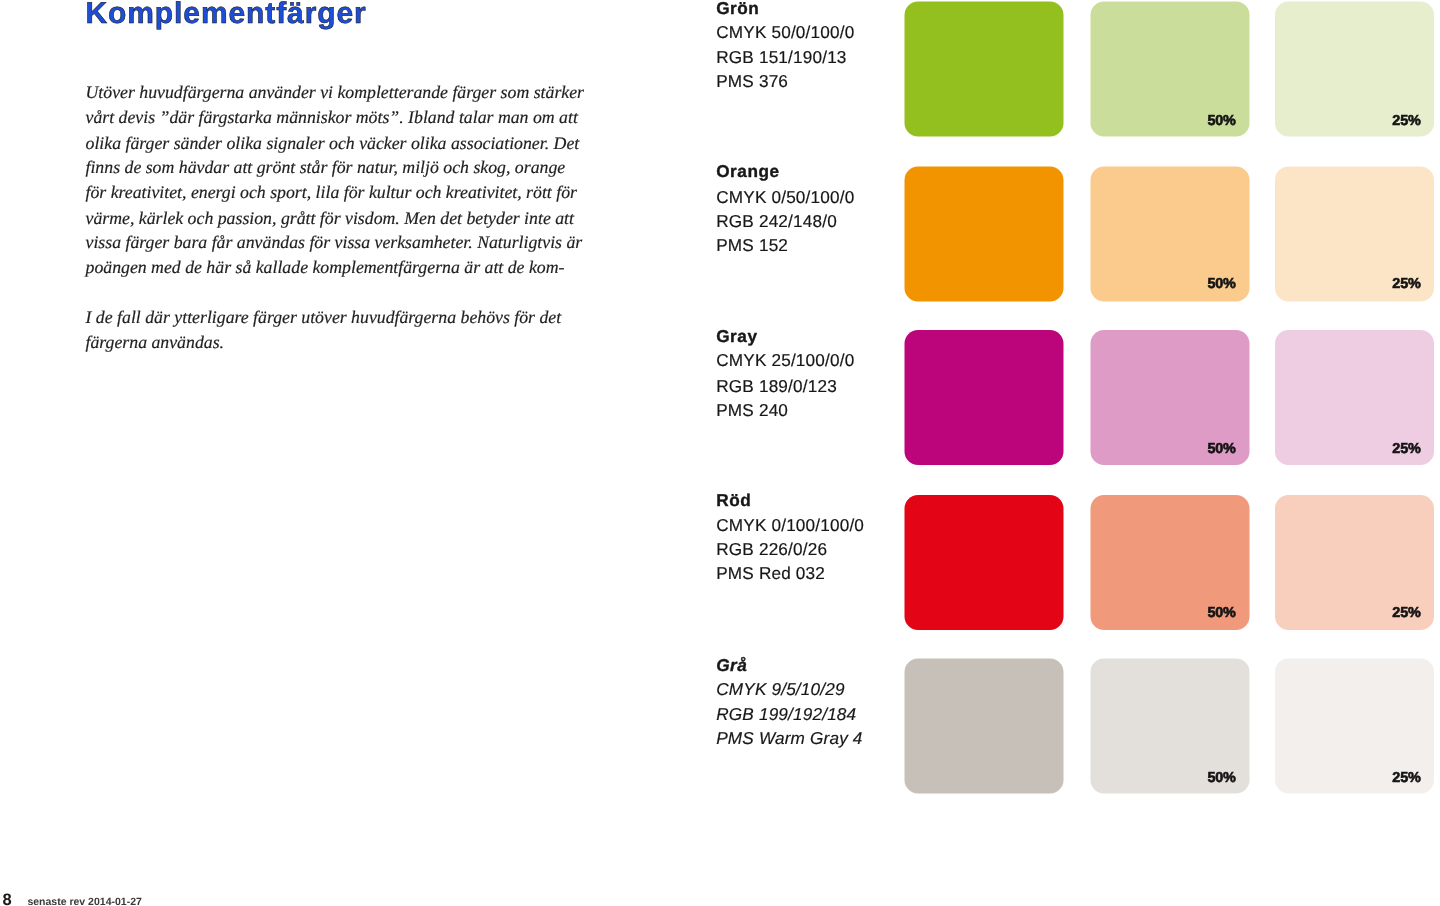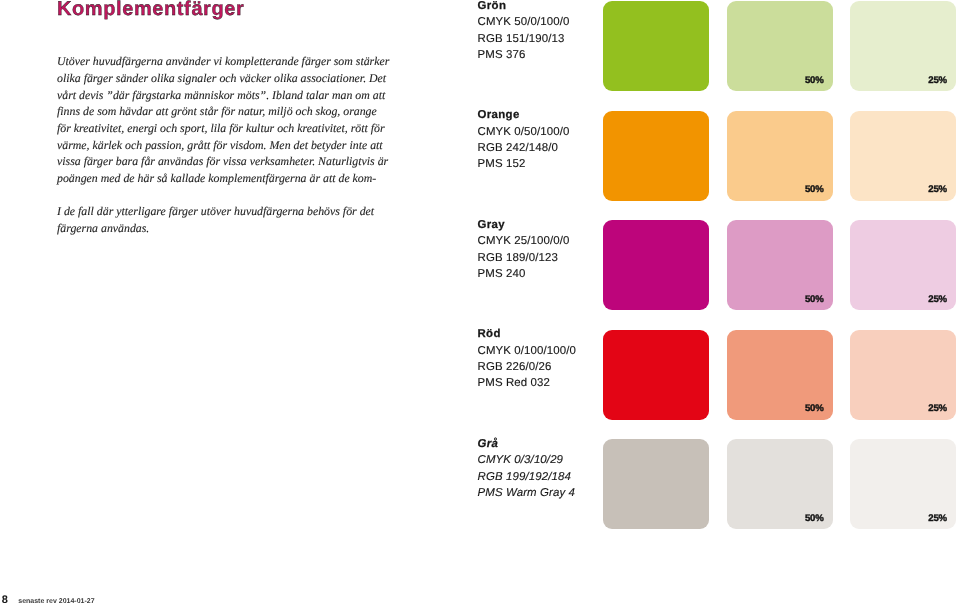--- a/index.html
+++ b/index.html
@@ -1,20 +1,20 @@
 <!DOCTYPE html>
 <html><head>
 <meta charset="utf-8">
 <style>
   html, body { margin:0; padding:0; }
   body { width:960px; height:604px; background:#ffffff; overflow:hidden;
          font-family:"Liberation Sans", sans-serif; -webkit-font-smoothing:antialiased; text-rendering:geometricPrecision; }
   .page { position:relative; width:960px; height:604px; }
   .title { position:absolute; left:57px; top:-1px; font-weight:bold; font-size:20px;
-           letter-spacing:0.6px; line-height:20px; color:#be185d; -webkit-text-stroke:0.35px #121212; }
+           letter-spacing:0.6px; line-height:20px; color:#1d4ed8; -webkit-text-stroke:0.35px #121212; }
   .body-col { position:absolute; left:57px; top:53.2px; width:328px;
               font-family:"Liberation Serif", serif; font-size:11.85px; line-height:16.68px;
               color:#1f1f1f; text-align:left;font-style:italic; -webkit-text-stroke:0.12px #1f1f1f; }
   .body-col p { margin:0 0 16.7px 0; }
   .body-col .line { display:block; white-space:nowrap; }
   .group { position:absolute; left:0; }
   .lbl { font-size:11.45px; line-height:16.4px; color:#171717; white-space:nowrap; letter-spacing:0.12px;
           -webkit-text-stroke:0.12px #171717; }
   .lbl.name { font-weight:bold; letter-spacing:0.35px; -webkit-text-stroke:0.25px #1c1c1c; }
   .chip { position:absolute; width:106px; height:90px; border-radius:9px; }
@@ -25,22 +25,22 @@
   .rev { font-size:7px; font-weight:bold; margin-left:6px; color:#3a3a3a; }
 </style>
 </head>
 <body>
 
 <div class="page">
   <div class="title">Komplementfärger</div>
   <div class="body-col" id="body-col">
       <p>
         <span class="line">Utöver huvudfärgerna använder vi kompletterande färger som stärker</span>
+        <span class="line">vårt devis ”där färgstarka människor möts”. Ibland talar man om att</span>
         <span class="line">olika färger sänder olika signaler och väcker olika associationer. Det</span>
-        <span class="line">vårt devis ”där färgstarka människor möts”. Ibland talar man om att</span>
         <span class="line">finns de som hävdar att grönt står för natur, miljö och skog, orange</span>
         <span class="line">för kreativitet, energi och sport, lila för kultur och kreativitet, rött för</span>
         <span class="line">värme, kärlek och passion, grått för visdom. Men det betyder inte att</span>
         <span class="line">vissa färger bara får användas för vissa verksamheter. Naturligtvis är</span>
         <span class="line">poängen med de här så kallade komplementfärgerna är att de kom-</span>
       </p>
       <p>
         <span class="line">I de fall där ytterligare färger utöver huvudfärgerna behövs för det</span>
         <span class="line">färgerna användas.</span>
       </p>
@@ -102,21 +102,21 @@
         <div class="chip" style="left: 727px; background: rgb(240, 154, 123);">
           <span class="pct">50%</span>
         </div>
         <div class="chip" style="left: 850.3px; background: rgb(248, 207, 189);">
           <span class="pct">25%</span>
         </div>
       </div>
       <div class="group" style="top: 439px;">
         <div style="position: absolute; left: 477.5px; top: -3.3px; font-style: italic;">
           <div class="lbl name">Grå</div>
-          <div class="lbl">CMYK 0/3/10/29</div>
+          <div class="lbl">CMYK 9/5/10/29</div>
           <div class="lbl">RGB 199/192/184</div>
           <div class="lbl">PMS Warm Gray 4</div>
         </div>
         <div class="chip" style="left: 603px; background: rgb(199, 192, 184);"></div>
         <div class="chip" style="left: 727px; background: rgb(227, 224, 220);">
           <span class="pct">50%</span>
         </div>
         <div class="chip" style="left: 850.3px; background: rgb(242, 239, 236);">
           <span class="pct">25%</span>
         </div>

